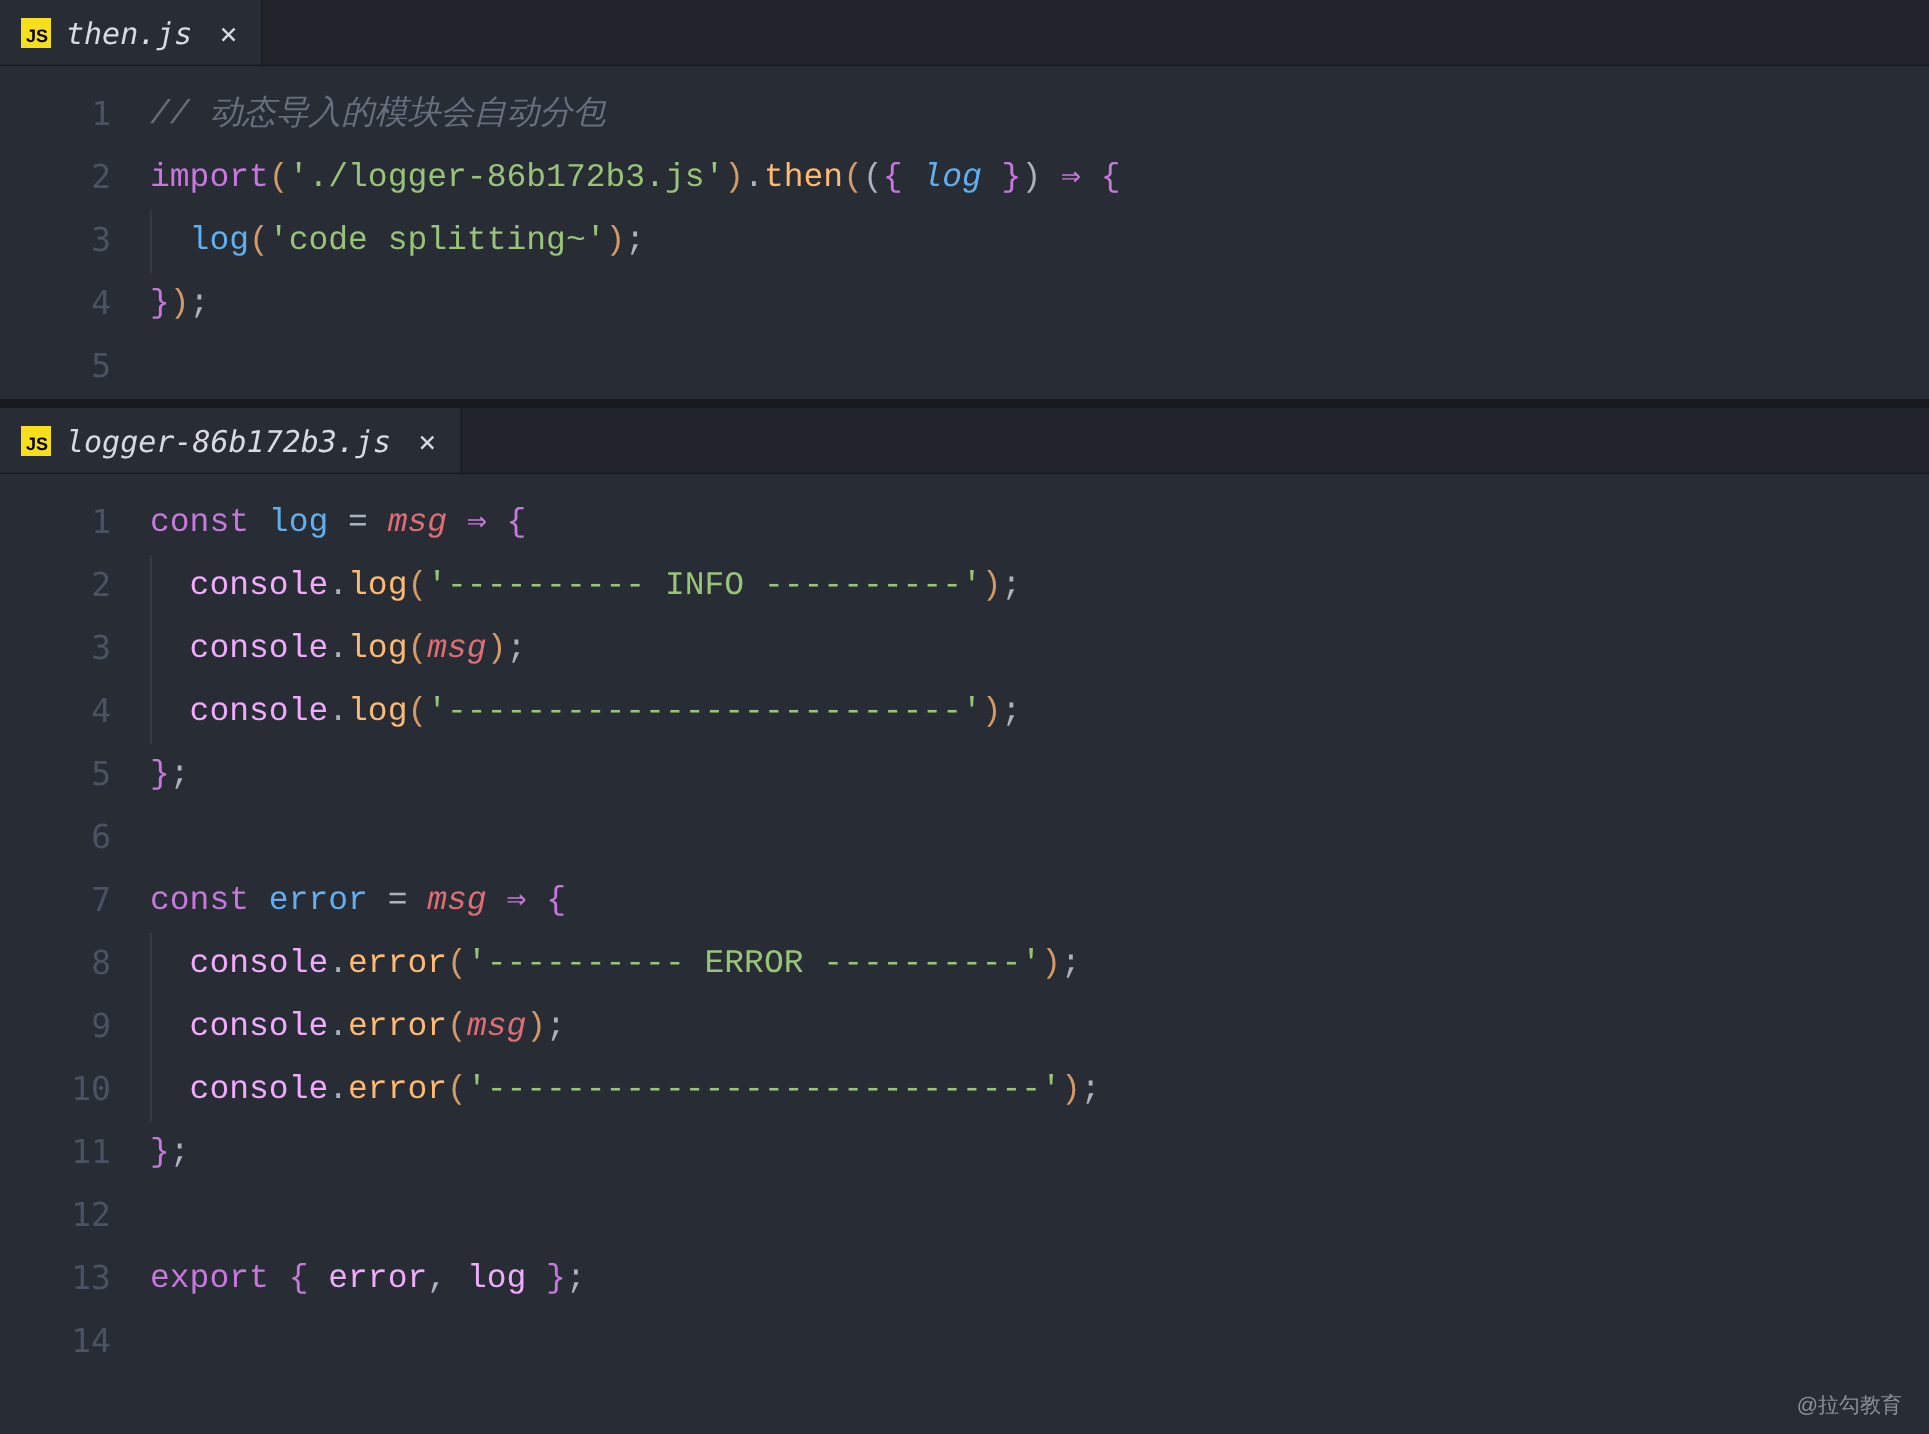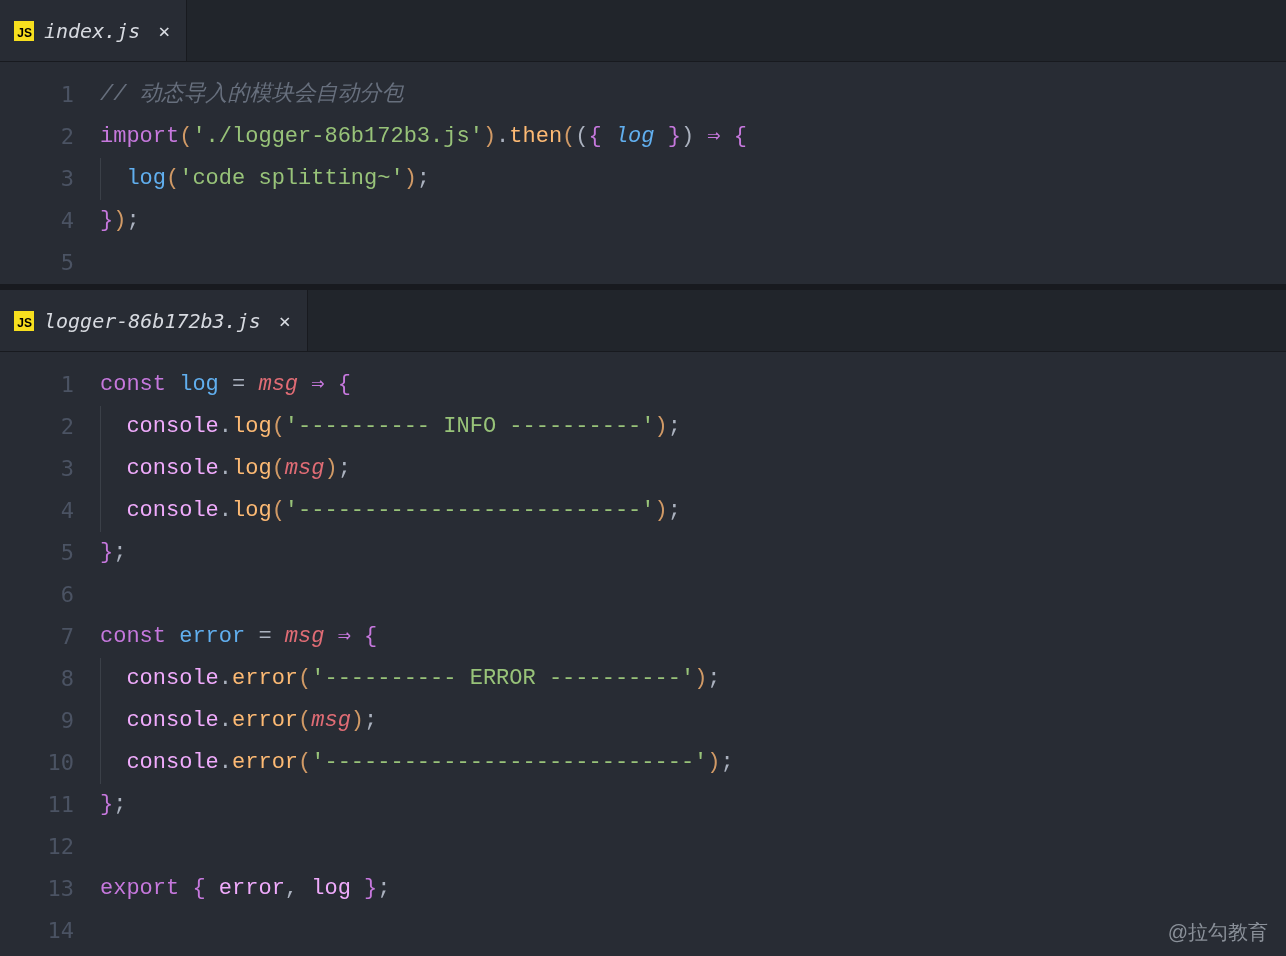--- a/index.html
+++ b/index.html
@@ -11,21 +11,21 @@
     width: 1286px;
     height: 956px;
     overflow: hidden;
   }
   .pane {
     display: flex;
     flex-direction: column;
   }
   .tab-bar {
     background: #21252b;
-    height: 62px;
+    height: 44px;
     display: flex;
     align-items: stretch;
     border-bottom: 1px solid #181a1f;
   }
   .tab {
     display: flex;
     align-items: center;
     padding: 0 16px 0 14px;
     gap: 10px;
     background: #282c34;
@@ -105,32 +105,32 @@
 
   .divider {
     height: 6px;
     background: #181a1f;
   }
   .watermark {
     position: fixed;
     right: 18px;
     bottom: 10px;
     color: #8a9099;
-    font-size: 20px;
+    font-size: 14px;
     font-family: sans-serif;
   }
 </style>
 </head>
 <body>
 
 <div class="pane">
   <div class="tab-bar">
     <div class="tab">
       <span class="js-badge">JS</span>
-      <span class="filename">index.js</span>
+      <span class="filename">then.js</span>
       <span class="close">×</span>
     </div>
   </div>
   <div class="editor">
     <div class="gutter" id="gutter-0">
         <div class="ln">1</div>
         <div class="ln">2</div>
         <div class="ln">3</div>
         <div class="ln">4</div>
         <div class="ln">5</div>

